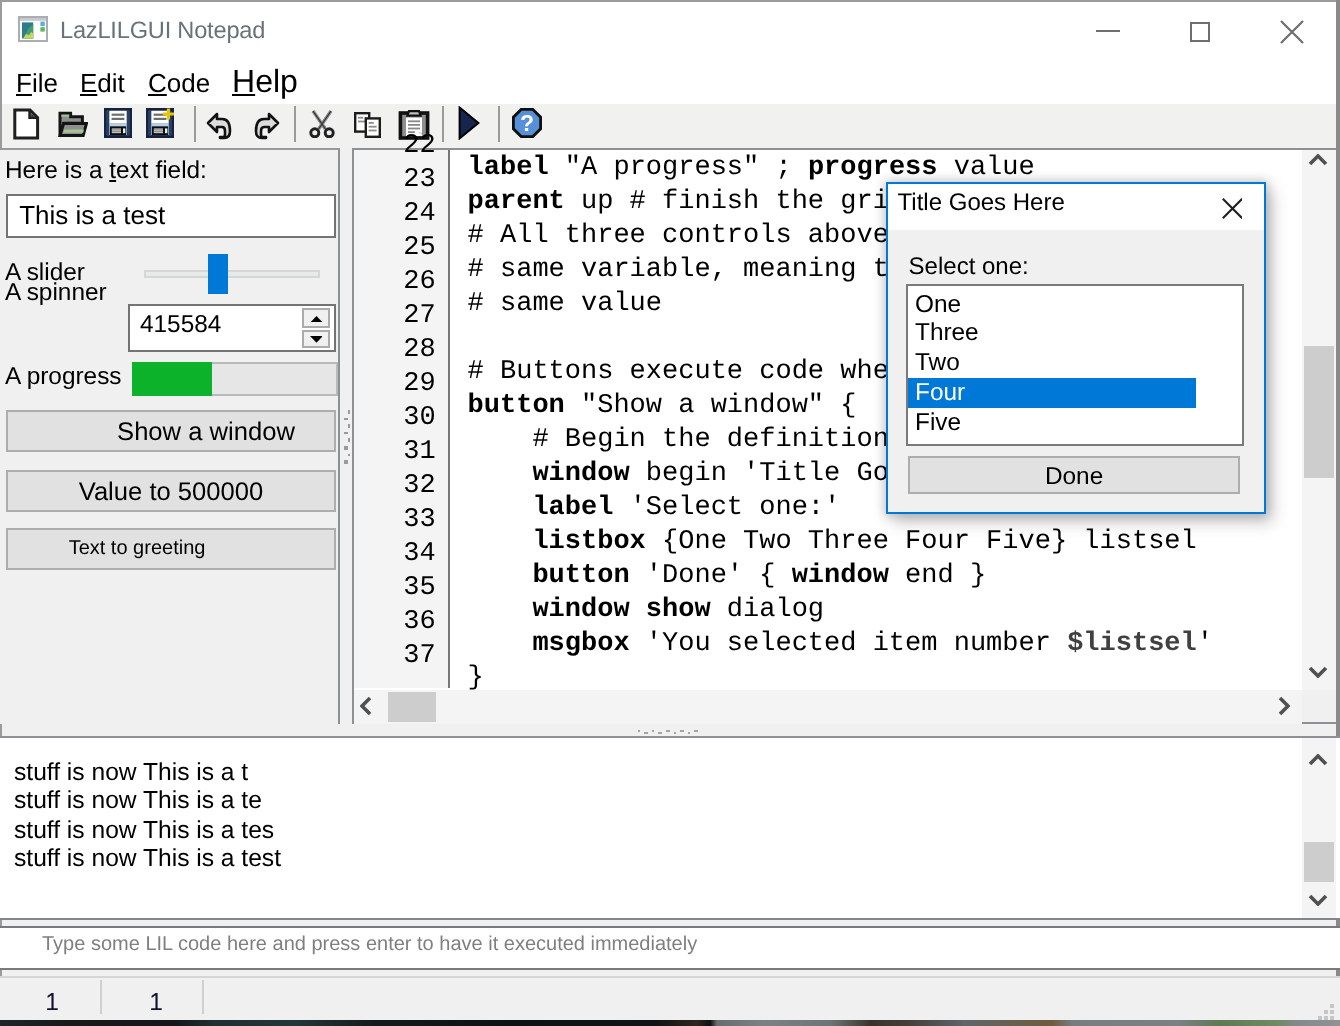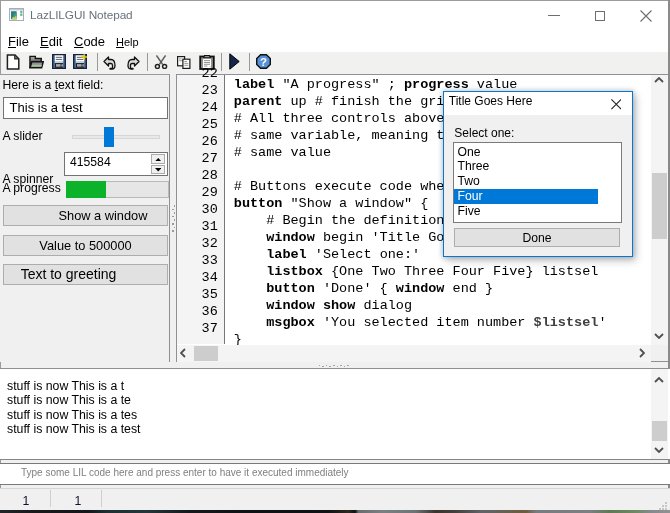--- a/index.html
+++ b/index.html
@@ -28,21 +28,21 @@
 
 <div class="a" style="left:548px;top:15px;width:12px;height:1px;background:#6e6e6e"></div>
 <div class="a" style="left:595px;top:11px;width:10px;height:10px;border:1px solid #6e6e6e"></div>
 <svg class="a" style="left:640px;top:10px" width="12" height="12" viewBox="0 0 12 12">
 <path d="M0.5 0.5 L11.5 11.5 M11.5 0.5 L0.5 11.5" stroke="#6e6e6e" stroke-width="1.1" fill="none"></path>
 </svg>
 
 <div class="a" style="left:8px;top:35px;font-size:13px;line-height:14px"><u>F</u>ile</div>
 <div class="a" style="left:40px;top:35px;font-size:13px;line-height:14px"><u>E</u>dit</div>
 <div class="a" style="left:74px;top:35px;font-size:13px;line-height:14px"><u>C</u>ode</div>
-<div class="a" style="left:116px;top:35px;font-size:11px;line-height:14px"><u>H</u>elp</div>
+<div class="a" style="left:116px;top:35px;font-size:16px;line-height:14px"><u>H</u>elp</div>
 
 <div class="a" style="left:1px;top:52px;width:667px;height:22px;background:#f1f1f0"></div>
 <div class="a" style="left:97px;top:53px;width:1px;height:18px;background:#9a9a9a"></div>
 <div class="a" style="left:147px;top:53px;width:1px;height:18px;background:#9a9a9a"></div>
 <div class="a" style="left:221px;top:53px;width:1px;height:18px;background:#9a9a9a"></div>
 <div class="a" style="left:249px;top:53px;width:1px;height:18px;background:#9a9a9a"></div>
 <svg class="a" style="left:5.5px;top:53.5px" width="14" height="16" viewBox="0 0 14 16">
 <path d="M1.4 1 H9 L12.8 4.8 V15 H1.4 Z" fill="#fff" stroke="#1f1f1f" stroke-width="1.5"></path>
 <path d="M8.8 1.2 V4.9 H12.6" fill="none" stroke="#1f1f1f" stroke-width="1.3"></path>
 <path d="M9.6 2.8 L11.2 4.4 L9.6 4.4 Z" fill="#1f1f1f"></path>
@@ -119,40 +119,40 @@
 <text x="7.5" y="11.6" text-anchor="middle" font-family="Liberation Sans" font-size="11.5" font-weight="bold" fill="#fff">?</text>
 </svg>
 
 <div class="a" style="left:0;top:74px;width:170px;height:288px;background:#f0f0f0;border-top:1px solid #979ba0;border-right:1px solid #8d9094"></div>
 <div class="a" style="left:2.5px;top:77.8px;font-size:12.2px;line-height:15px">Here is a <u>t</u>ext field:</div>
 <div class="a" style="left:3px;top:96.5px;width:164.5px;height:22px;background:#fff;border:1px solid #737373"></div>
 <div class="a" style="left:9.6px;top:100.8px;font-size:13px;line-height:14px">This is a test</div>
 <div class="a" style="left:2.5px;top:128.8px;font-size:12.2px;line-height:15px">A slider</div>
 <div class="a" style="left:71.5px;top:134.5px;width:88.5px;height:4px;background:#e7eaea;border:1px solid #d6d6d6"></div>
 <div class="a" style="left:103.5px;top:126.5px;width:10px;height:20.5px;background:#0078d7"></div>
-<div class="a" style="left:2.5px;top:172px;font-size:12.2px;line-height:15px">A spinner</div>
+<div class="a" style="left:2.5px;top:139px;font-size:12.2px;line-height:15px">A spinner</div>
 <div class="a" style="left:63.5px;top:151.5px;width:104px;height:24px;background:#fff;border:1px solid #737373"></div>
 <div class="a" style="left:70px;top:154.8px;font-size:12.2px;line-height:15px">415584</div>
 <div class="a" style="left:151px;top:154px;width:13.5px;height:9.5px;background:#f0f0f0;border:1px solid #ababab"></div>
 <div class="a" style="left:151px;top:164.5px;width:13.5px;height:9.5px;background:#f0f0f0;border:1px solid #ababab"></div>
 <svg class="a" style="left:154.6px;top:157.8px" width="6.5" height="3.4" viewBox="0 0 6.5 3.4">
     <path d="M3.25 0 L6.5 3.4 L0 3.4 Z" fill="#000"></path>
   </svg>
 <svg class="a" style="left:154.6px;top:168.2px" width="6.5" height="3.4" viewBox="0 0 6.5 3.4">
     <path d="M0 0 L6.5 0 L3.25 3.4 Z" fill="#000"></path>
   </svg>
 <div class="a" style="left:2.5px;top:181.4px;font-size:12.2px;line-height:15px">A progress</div>
 <div class="a" style="left:65.5px;top:180.5px;width:103.5px;height:17.5px;background:#e6e6e6;border:1px solid #b9b9b9"></div>
 <div class="a" style="left:65.5px;top:180.5px;width:40.5px;height:17.5px;background:#0cb32a"></div>
 <div class="a" style="left:3px;top:204.5px;width:165px;height:21px;background:#e1e1e1;border:1px solid #adadad"></div>
 <div class="a" style="left:3px;top:204.5px;width:200px;height:21px;text-align:center;font-size:12.8px;line-height:21px">Show a window</div>
 <div class="a" style="left:3px;top:235px;width:165px;height:21px;background:#e1e1e1;border:1px solid #adadad"></div>
 <div class="a" style="left:3px;top:235px;width:165px;height:21px;text-align:center;font-size:12.8px;line-height:21px">Value to 500000</div>
 <div class="a" style="left:3px;top:263.5px;width:165px;height:21.5px;background:#e1e1e1;border:1px solid #adadad"></div>
-<div class="a" style="left:3px;top:263.5px;width:131px;height:21.5px;text-align:center;font-size:14px;line-height:21.5px">Text to greeting</div>
+<div class="a" style="left:3px;top:263.5px;width:131px;height:21.5px;text-align:center;font-size:10px;line-height:21.5px">Text to greeting</div>
 
 <div id="vdots">
     <div class="a" style="left:173.6px;top:205.0px;width:1.6px;height:1.6px;background:#9a9a9a"></div>
     <div class="a" style="left:172px;top:208.6px;width:1.6px;height:1.6px;background:#9a9a9a"></div>
     <div class="a" style="left:173.6px;top:212.2px;width:1.6px;height:1.6px;background:#9a9a9a"></div>
     <div class="a" style="left:172px;top:215.8px;width:1.6px;height:1.6px;background:#9a9a9a"></div>
     <div class="a" style="left:173.6px;top:219.4px;width:1.6px;height:1.6px;background:#9a9a9a"></div>
     <div class="a" style="left:172px;top:223.0px;width:1.6px;height:1.6px;background:#9a9a9a"></div>
     <div class="a" style="left:173.6px;top:226.6px;width:1.6px;height:1.6px;background:#9a9a9a"></div>
     <div class="a" style="left:172px;top:230.2px;width:1.6px;height:1.6px;background:#9a9a9a"></div>

